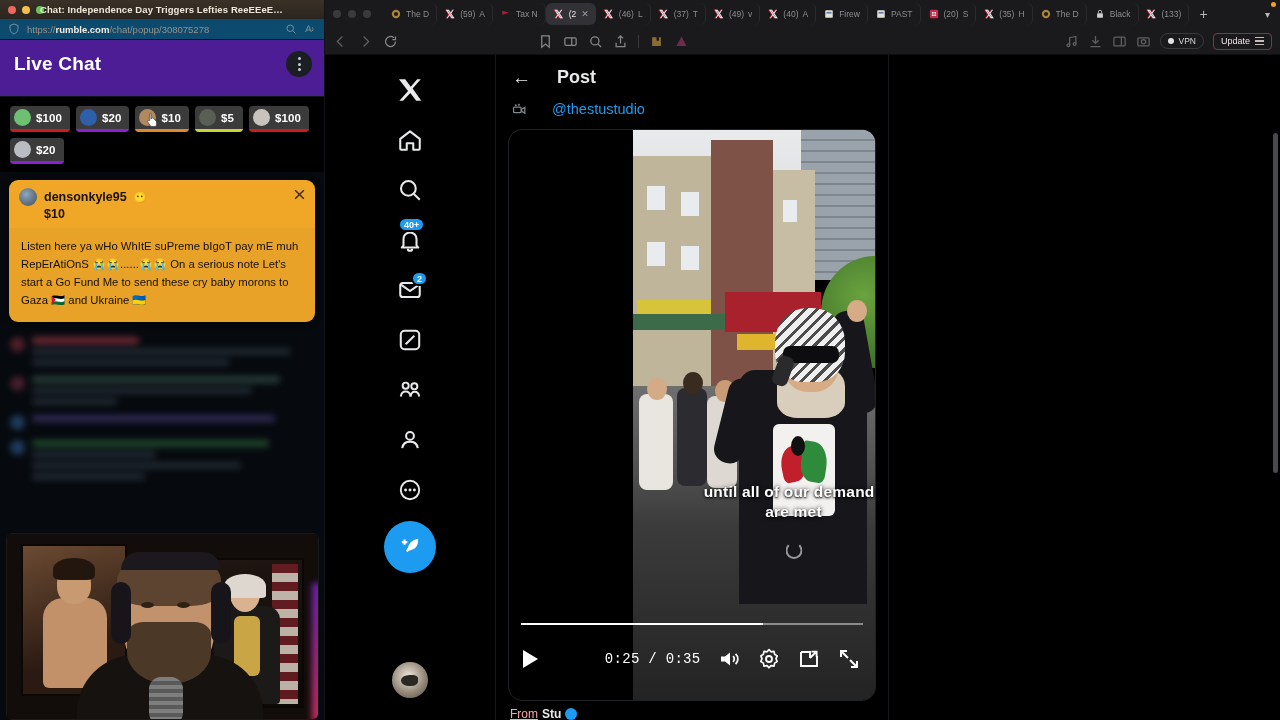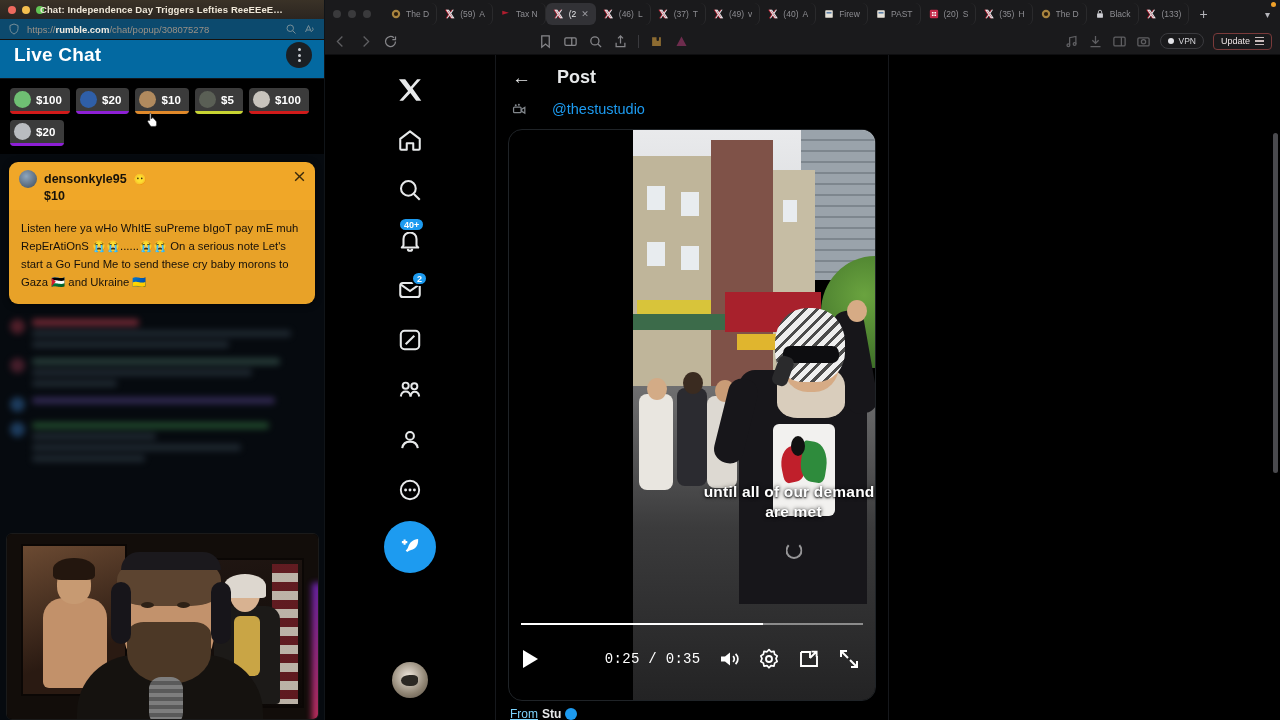--- a/index.html
+++ b/index.html
@@ -34,22 +34,22 @@
     height: 21px; background:#0c4a6e; display:flex; align-items:center;
     gap:7px; padding: 0 8px; border-bottom:1px solid #15120f;
   }
   .cw-urlbar .ico { width:12px;height:12px;opacity:.55; display:block; }
   .cw-url { font-size: 9.5px; color:#cfc7bb; flex:1; white-space:nowrap; overflow:hidden;}
   .cw-url b { color:#f2ece2; font-weight:bold; }
   .cw-url .dim { color:#9a9187; }
 
   .chat-body { position:absolute; top:40px; left:0; right:0; bottom:0; background:#060a0f; }
   .lc-header {
-    height: 39px; display:flex; align-items:center; justify-content:space-between;
-    padding: 0 12px 8px 14px; background:#0369a1; border-bottom: 1px solid #11161c;
+    height: 57px; display:flex; align-items:center; justify-content:space-between;
+    padding: 0 12px 8px 14px; background:#4c1d95; border-bottom: 1px solid #11161c;
   }
   .lc-title { font-size: 19px; font-weight: bold; color:#fff; letter-spacing:.2px; }
   .lc-kebab {
     width:26px;height:26px;border-radius:50%;background:#1b1f24;
     display:flex;flex-direction:column;align-items:center;justify-content:center;gap:2.5px;
   }
   .lc-kebab i { width:3px;height:3px;border-radius:50%;background:#c9cdd2;display:block;}
 
   .tips-tray { padding: 9px 8px 8px 10px; background:#000; display:flex; flex-wrap:wrap; gap:6px; }
   .tip-badge {
@@ -290,21 +290,21 @@
   .vcontrols { position:absolute; left:0; right:0; bottom:15px; height:72px;font-family:Liberation Mono, monospace; }
   .progress { position:absolute; left:12px; right:12px; top:10px; height:2px; background:rgba(255,255,255,.45);}
   .progress .done { position:absolute; left:0; top:0; bottom:0; width:71%; background:#fff;}
   .ctrl-row { position:absolute; left:0;right:0; top:26px; height:40px;
               display:flex; align-items:center; padding: 0 14px; }
   .play-tri { width:0;height:0; border-left:15px solid #fff; border-top:9px solid transparent;
               border-bottom:9px solid transparent; }
   .ctrl-right { margin-left:auto; display:flex; align-items:center; gap:16px; }
   .vtime { font-size:14px; color:#fff; font-weight:500; letter-spacing:.3px;}
   .from-row { position:absolute; left:14px; bottom:-1px; display:flex; align-items:center; gap:4px;}
-  .from-txt { font-size:12px; color:#7dd3fc;text-decoration:underline; }
+  .from-txt { font-size:12px; color:#fca5a5;text-decoration:underline; }
   .from-name{ font-size:12px; color:#e7e9ea; font-weight:bold;}
   .verif { width:12px;height:12px;border-radius:50%;background:#1d9bf0; display:block;}
 
   .xright { flex:1; min-width:0; }
   .pagescroll { position:absolute; right:1px; top:0; width:7px; bottom:0; }
   .pagescroll .thumb { position:absolute; right:1px; top:78px; width:5px; height:340px;
                        background:#4a4a4e; border-radius:3px;}
   .cursor-hand { position:absolute; left:146px; top:112px; width:14px;height:16px; }
 </style>
 </head>

